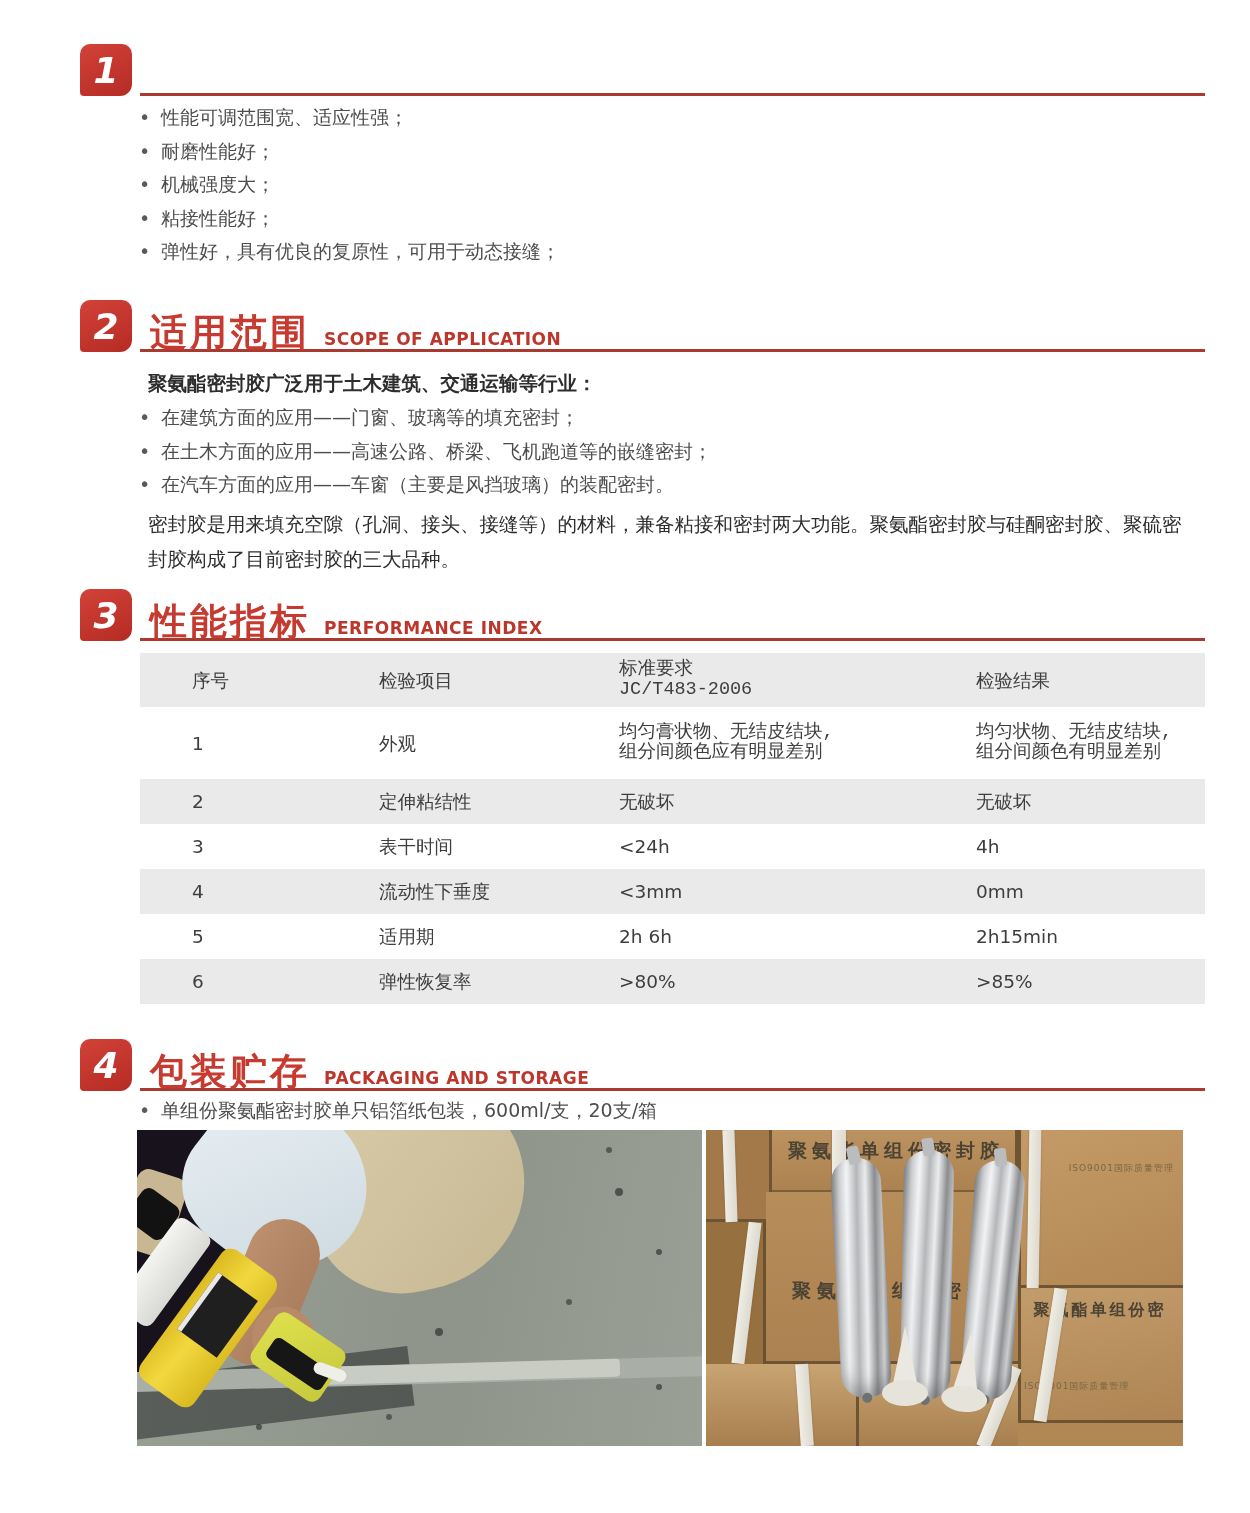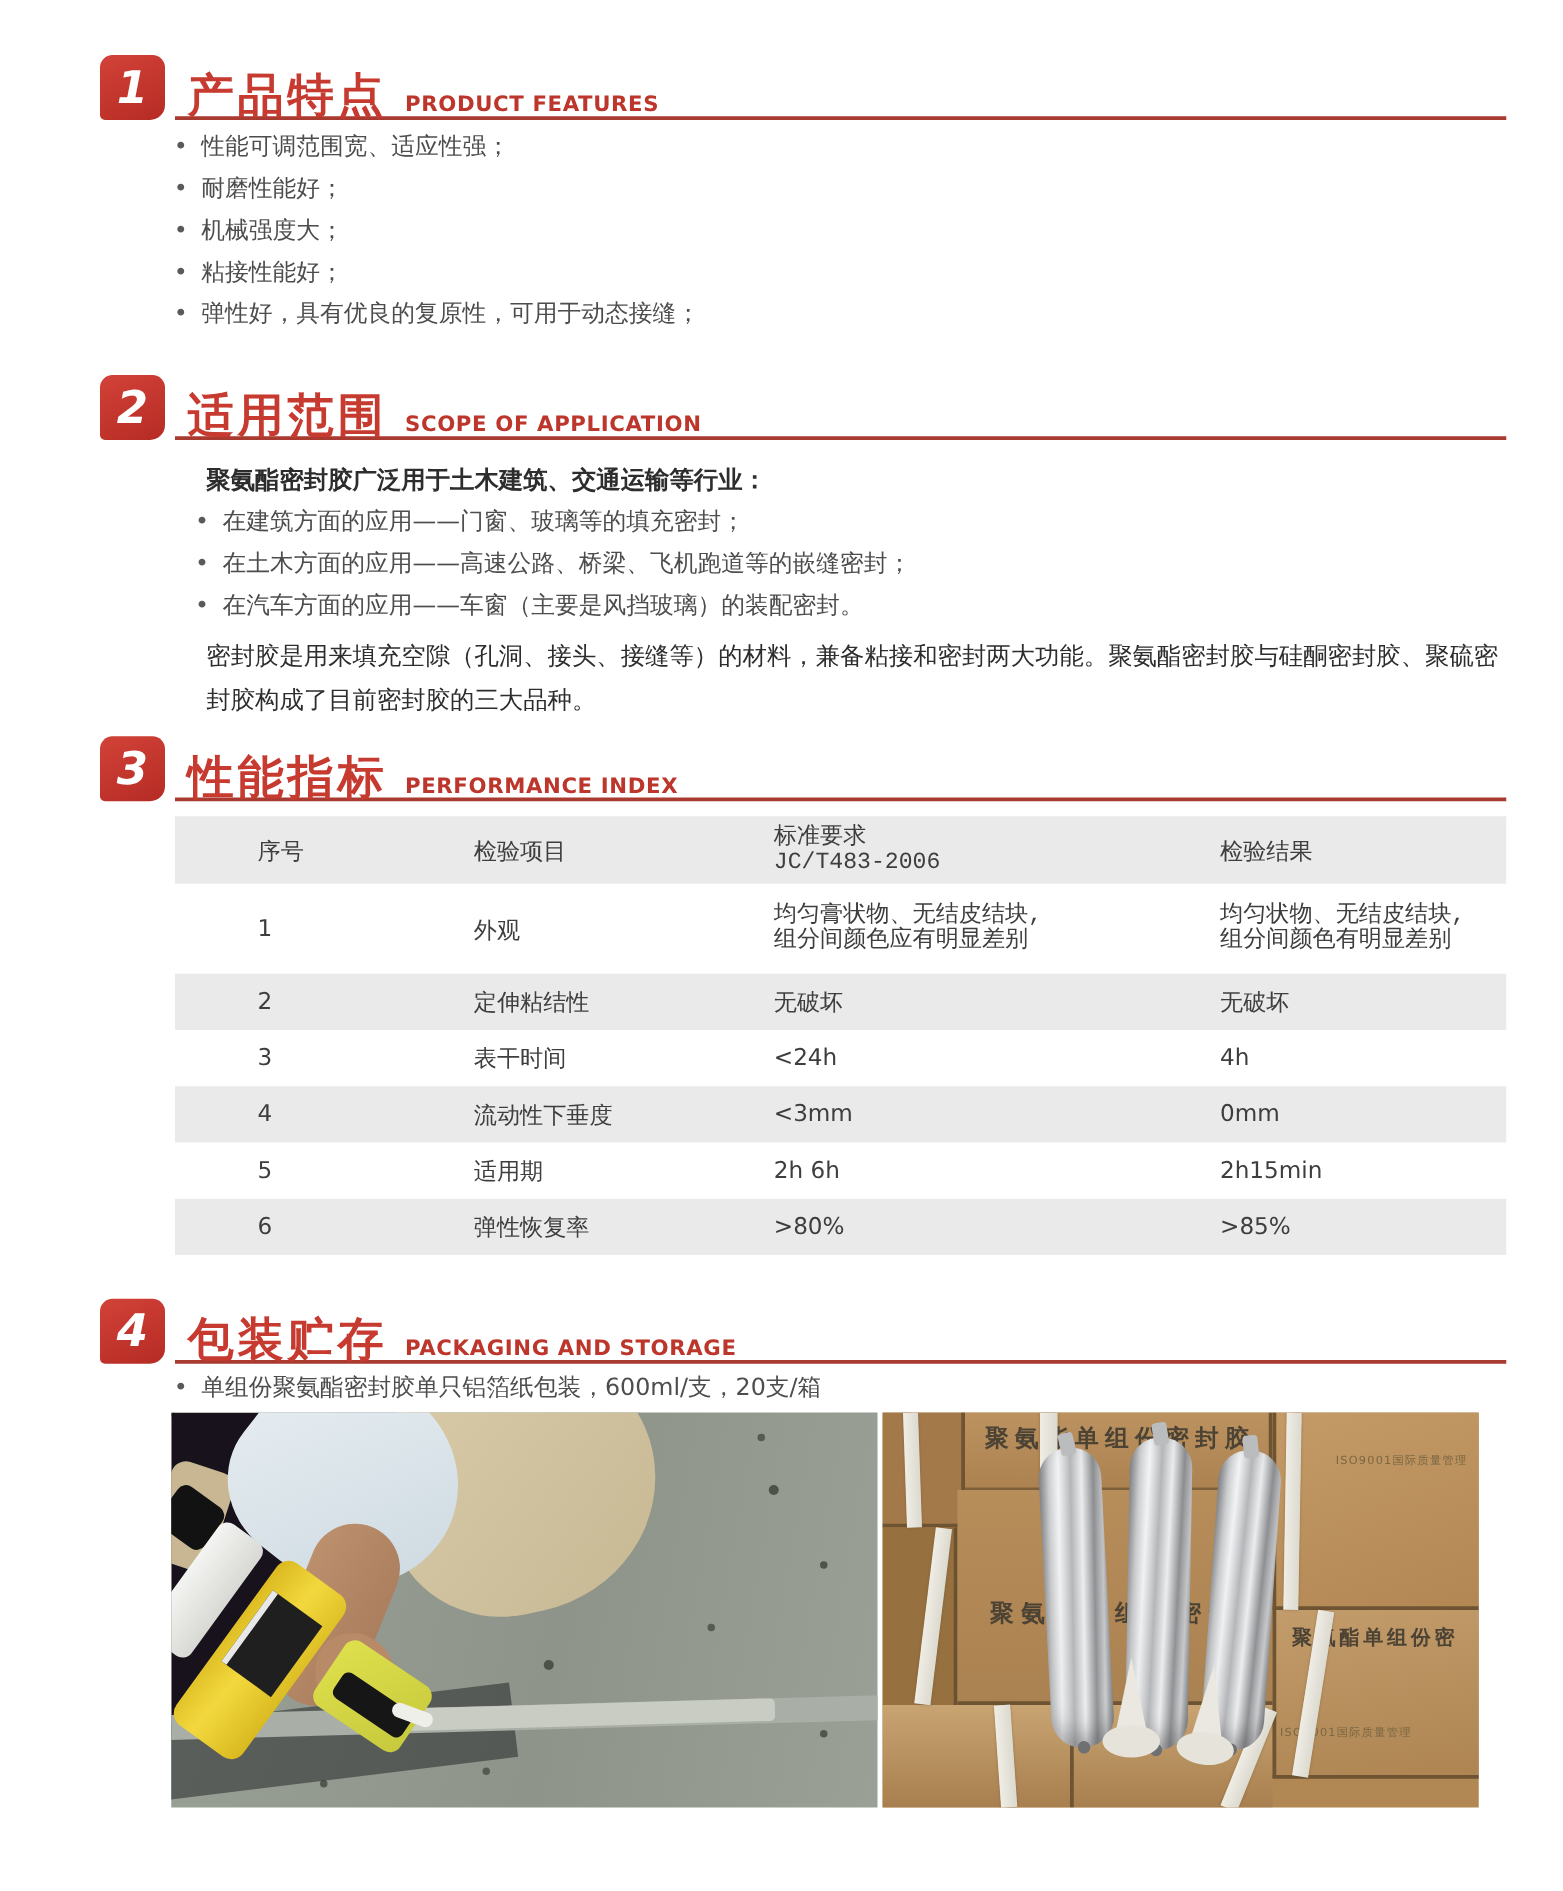--- a/index.html
+++ b/index.html
@@ -20,30 +20,30 @@
 
   
   ul.blist{margin:0;padding:0;list-style:none;}
   ul.blist li{position:relative;padding-left:24px;font-size:19px;color:#4d4d4d;line-height:33.5px;}
   ul.blist li::before{content:"•";position:absolute;left:2px;top:0;color:#5a5a5a;}
   .features{position:absolute;left:137px;top:101px;width:1073px;display:flex;flex-direction:column;}
   .features ul:first-child{width:563px;}
   .features ul:last-child{width:510px;}
 
   
-  .scope{position:absolute;left:154px;top:369px;width:1068px;}
+  .scope{position:absolute;left:137px;top:369px;width:1068px;}
   .scope-intro{margin:0 0 2px 11px;font-size:19.5px;font-weight:700;color:#2d2d2d;line-height:30px;}
   .scope-note{margin:5px 0 0 11px;width:1042px;font-size:19.5px;font-weight:400;color:#2d2d2d;line-height:35px;}
 
   
   .perf{position:absolute;left:140px;top:653px;width:1065px;font-size:18.5px;color:#3e3e3e;}
   .t-row{display:flex;align-items:center;}
   .gray{background:#eaeaea;}
   .c{box-sizing:border-box;}
-  .c1{width:239px;padding-left:66px;}
+  .c1{width:239px;padding-left:52px;}
   .c2{width:240px;}
   .c3{width:357px;}
   .c4{flex:1;}
   .pre{white-space:pre-line;line-height:20px;font-family:Liberation Mono, monospace;}
   .t-head{height:54px;}
   .t-r0{height:72px;}
   .t-r{height:45px;}
 
   
   .pack-list{position:absolute;left:137px;top:1094px;width:950px;}
@@ -126,24 +126,20 @@
   .co2{left:238px;top:202px;transform:rotate(6deg);}
 </style>
 </head>
 <body>
 
 <div class="page">
 
   <div class="sec sec1">
     <div class="badge">1</div>
     <div class="sec-line"></div>
-    <div class="titles">
-      <span class="cn">产品特点</span>
-      <span class="en">PRODUCT FEATURES</span>
-    </div>
   </div>
 
   <div class="features">
     <ul class="blist">
       <li>性能可调范围宽、适应性强；</li>
       <li>耐磨性能好；</li>
       <li>机械强度大；</li>
       <li>粘接性能好；</li>
       <li>弹性好，具有优良的复原性，可用于动态接缝；</li>
     </ul>

